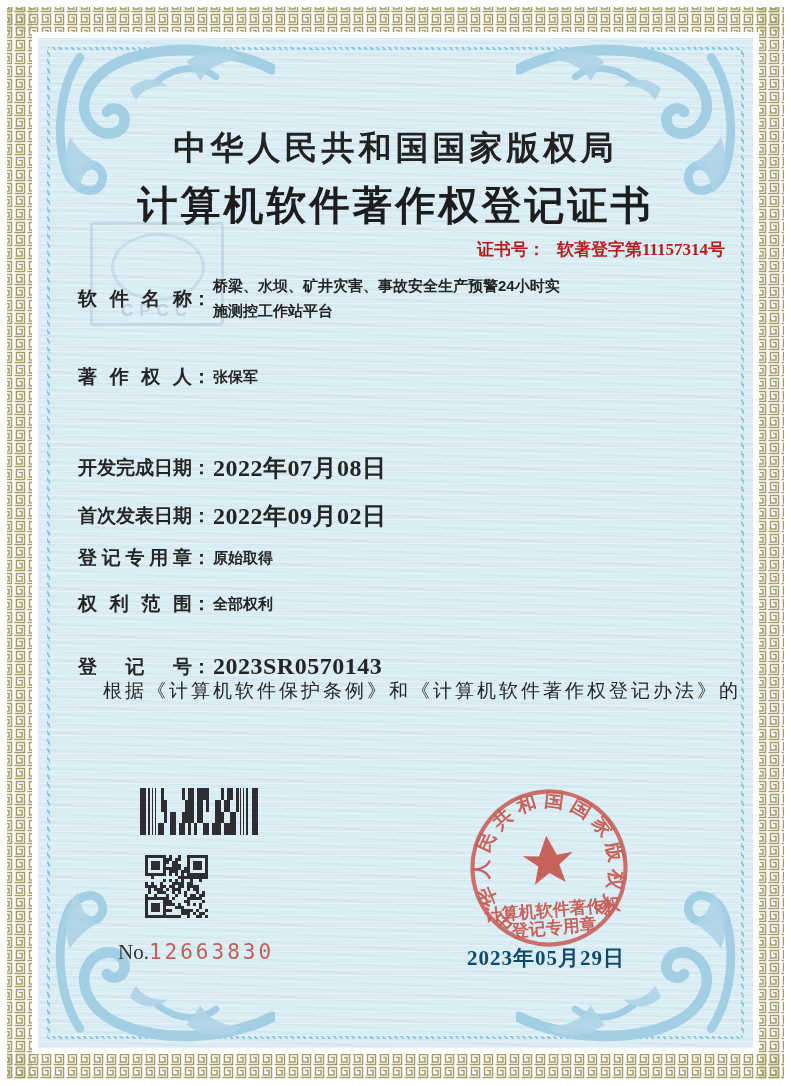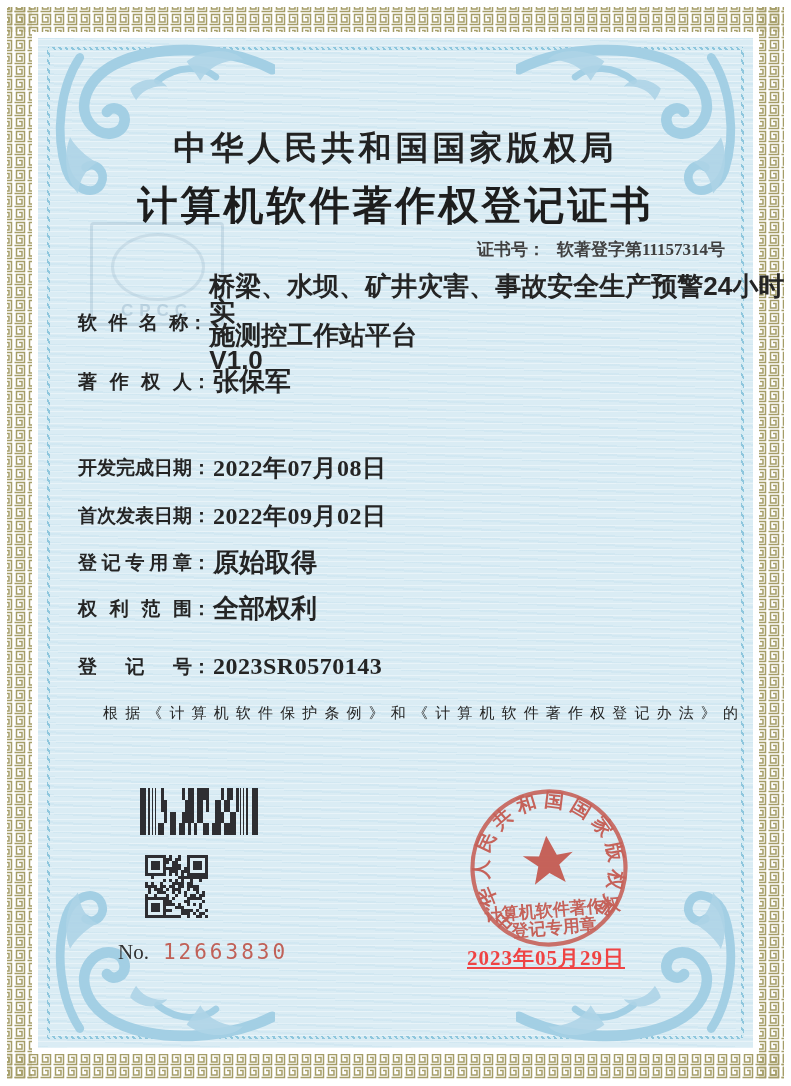--- a/index.html
+++ b/index.html
@@ -29,42 +29,42 @@
   .watermark .wm-text{position:absolute;left:0;right:0;bottom:2px;text-align:center;
     font-family:"Liberation Sans","DejaVu Sans",sans-serif;font-weight:bold;font-size:17px;
     letter-spacing:6px;color:rgba(130,162,186,.34);}
 
   .txt{position:absolute;z-index:2;color:#262626;}
   .authority{left:0;right:0;top:126px;text-align:center;font-size:33px;font-weight:bold;
     letter-spacing:4px;color:#222;}
   .main-title{left:0;right:0;top:178px;text-align:center;font-size:40px;font-weight:bold;
     letter-spacing:3px;color:#1d1d1d;}
   .certno{top:238px;right:66px;font-family:"Liberation Sans","DejaVu Sans",sans-serif;
-    font-weight:bold;font-size:17px;color:#404040;}
+    font-weight:bold;font-size:17px;color:#b91c1c;}
   .certno .v{margin-left:12px;font-family:"Liberation Serif","DejaVu Serif",serif;}
 
   .field{left:78px;display:flex;align-items:center;
     font-family:"Liberation Sans","DejaVu Sans",sans-serif;font-size:19px;font-weight:bold;color:#242424;}
   .flabel{display:inline-block;width:114px;text-align:justify;text-align-last:justify;}
   .fcolon{display:inline-block;width:19px;}
   .fvalue{margin-left:2px;font-family:"Liberation Serif","DejaVu Serif",serif;
     font-weight:600;font-size:24px;letter-spacing:.5px;}
   .fvalue.sans{font-family:"Liberation Sans","DejaVu Sans",sans-serif;font-weight:bold;
-    font-size:26px;letter-spacing:0;}
+    font-size:15px;letter-spacing:0;}
   .sw-lines div{line-height:24.5px;}
 
-  .statement{left:78px;top:690px;width:660px;font-size:15px;color:#262626;line-height:46px;}
+  .statement{left:78px;top:668px;width:660px;font-size:19px;color:#262626;line-height:46px;}
   .statement .l1{text-indent:25px;text-align:justify;text-align-last:justify;}
 
   .barcode{left:140px;top:788px;}
   .qrcode{left:145px;top:855px;}
   .serial{left:118px;top:940px;font-size:21px;color:#333;}
-  .serial .num{margin-left:14px;font-family:"DejaVu Sans Mono","Liberation Mono",monospace;
+  .serial .num{font-family:"DejaVu Sans Mono","Liberation Mono",monospace;
     color:#c06158;letter-spacing:3px;font-size:21px;}
-  .issue-date{left:467px;top:944px;font-size:21px;font-weight:600;color:#ef4444;letter-spacing:1px;text-decoration:underline;}
+  .issue-date{left:467px;top:944px;font-size:21px;font-weight:600;color:#0c4a6e;letter-spacing:1px;}
 
   .seal{position:absolute;left:464px;top:783px;width:170px;height:170px;z-index:3;
     transform:rotate(-5deg);opacity:.92;}
   .seal .ring-text{font-family:"Liberation Serif","DejaVu Serif",serif;font-weight:bold;
     font-size:23px;letter-spacing:7px;fill:#c4574d;}
   .seal .s1,.seal .s2{font-family:"Liberation Sans","DejaVu Sans",sans-serif;font-weight:bold;
     fill:#c4574d;text-anchor:middle;}
   .seal .s1{font-size:20px;}
   .seal .s2{font-size:20px;}
 </style>
@@ -153,21 +153,20 @@
   <div class="txt certno">
     <span>证书号：</span><span class="v">软著登字第11157314号</span>
   </div>
 
   <div class="txt field" style="top:274px">
     <span class="flabel">软件名称</span>
       <span class="fcolon">：</span>
     <div class="fvalue sans sw-lines">
       <div>桥梁、水坝、矿井灾害、事故安全生产预警24小时实</div>
       <div>施测控工作站平台</div>
-      <div>V1.0</div>
     </div>
   </div>
 
   <div class="txt field" style="top:364px">
     <span class="flabel">著作权人</span>
       <span class="fcolon">：</span>
     <span class="fvalue sans">张保军</span>
   </div>
 
   <div class="txt field" style="top:452px">

